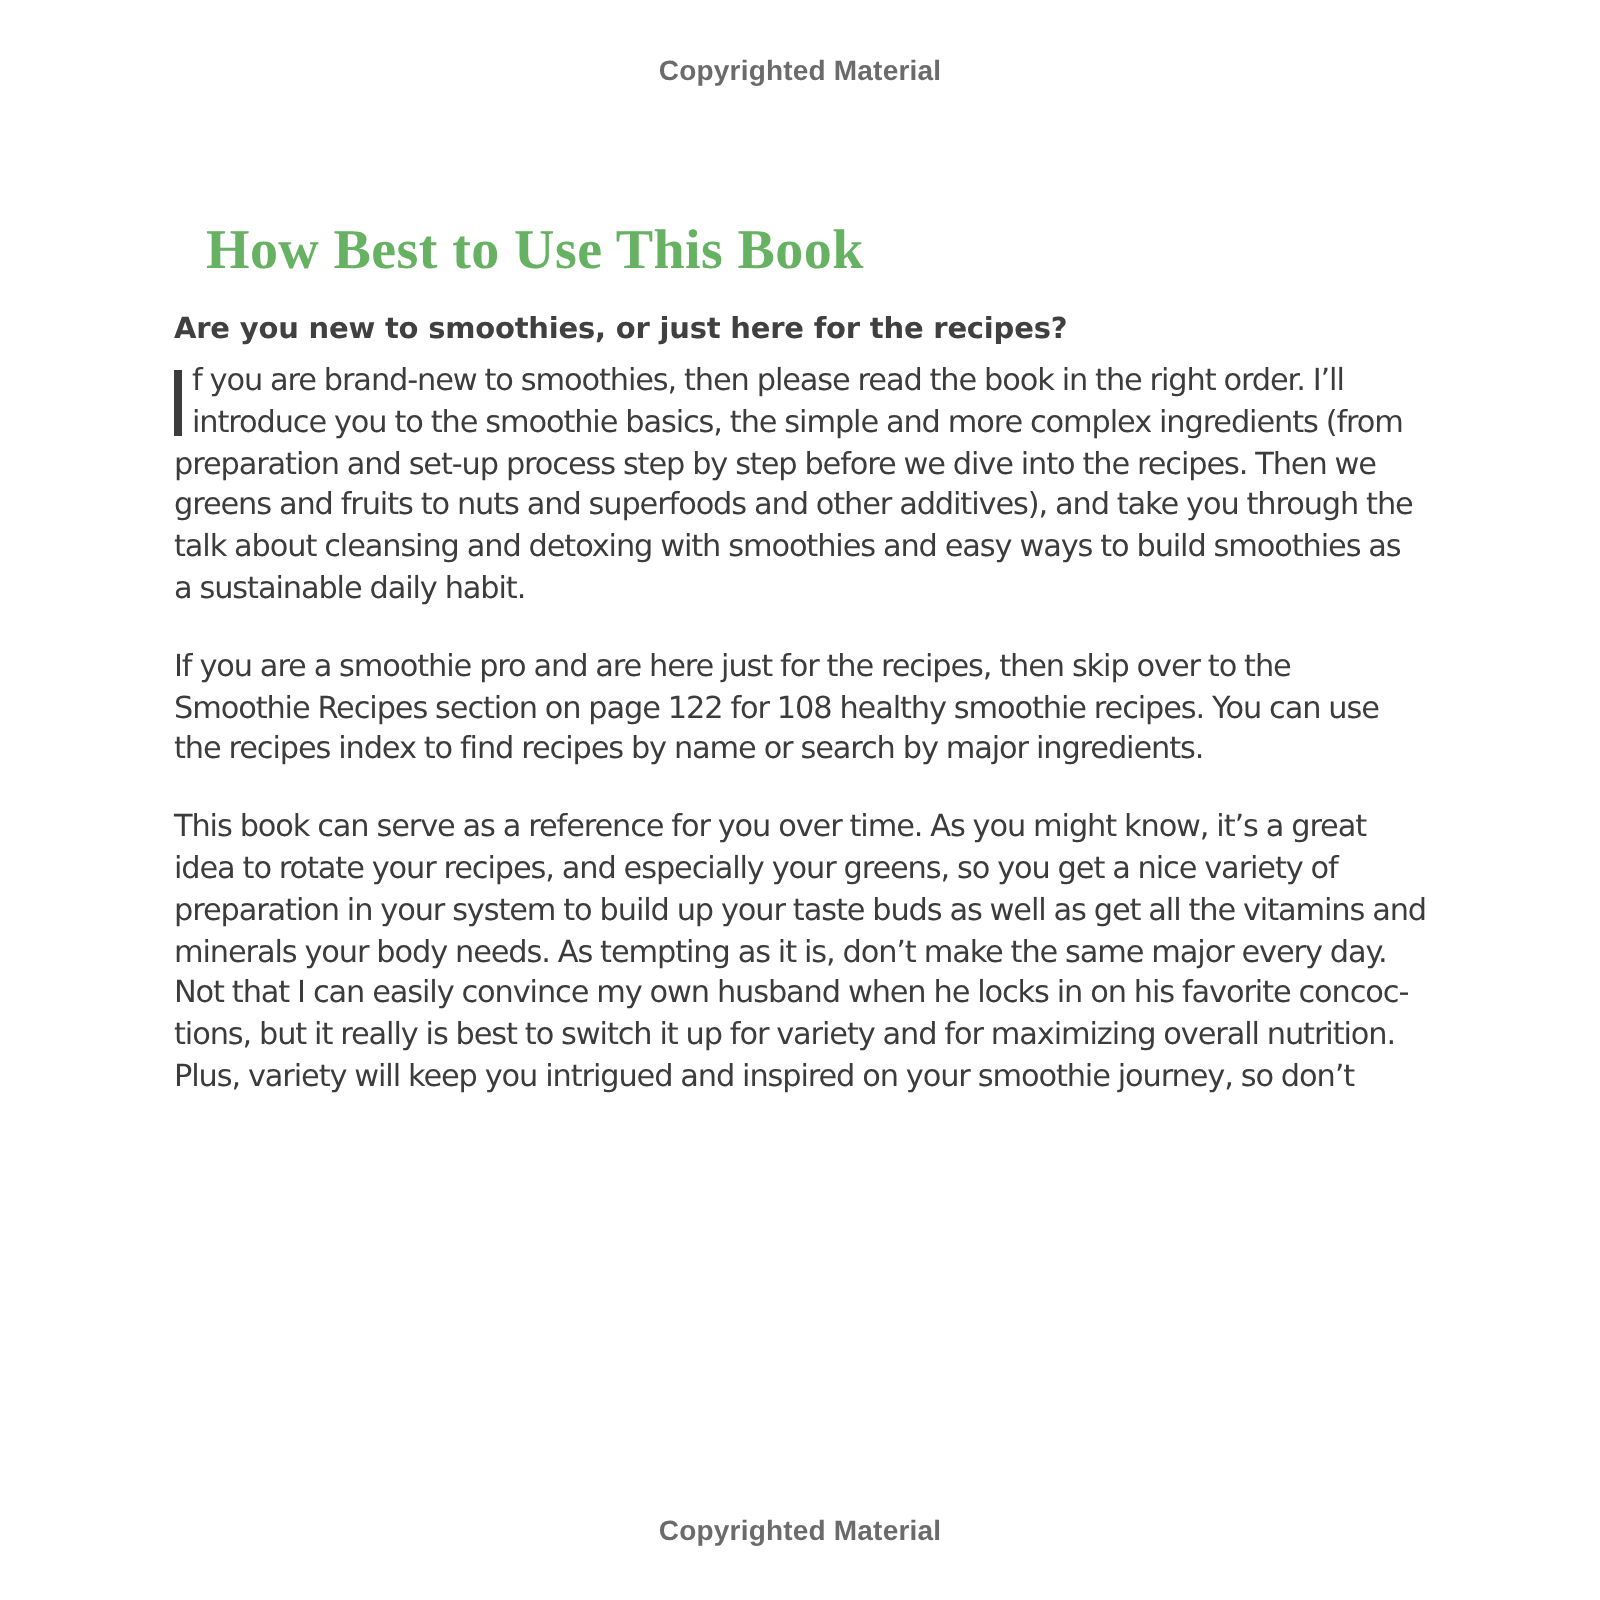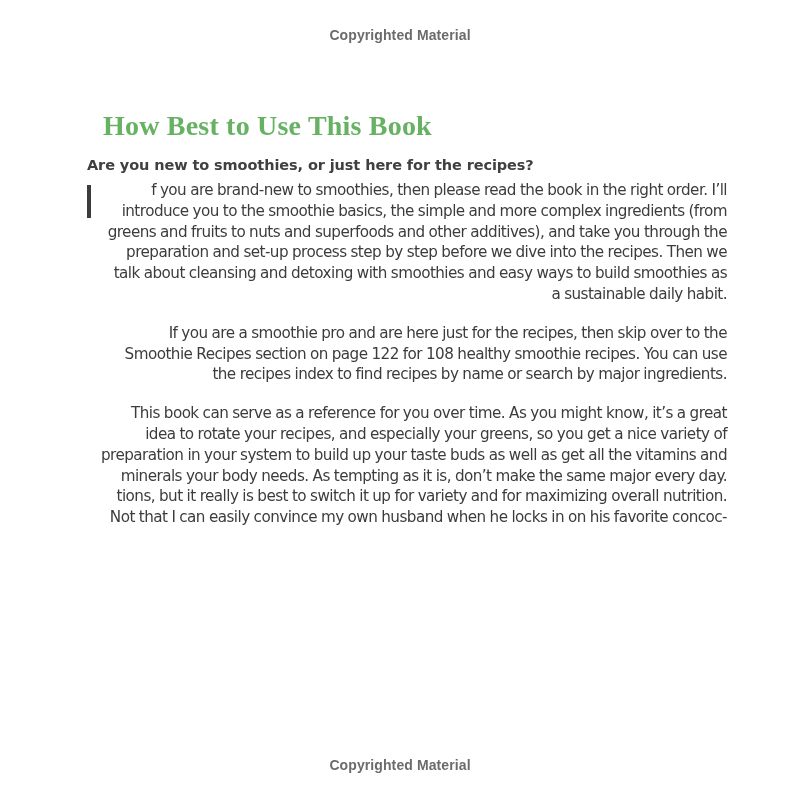--- a/index.html
+++ b/index.html
@@ -57,21 +57,20 @@
       letter-spacing: -0.1px;
     }
     .para {
       margin: 0 0 18px 0;
       font-size: 15.2px;
       line-height: 20.8px;
       font-weight: normal;
       letter-spacing: -0.55px;
       word-spacing: -0.3px;
       color: #3c3c3c;
-      text-align: right;
     }
     .para .line {
       display: block;
       white-space: nowrap;
     }
     .dropcap-wrap {
       position: relative;
     }
     .dropcap {
       position: absolute;
@@ -92,36 +91,37 @@
 
 <h1 class="page-title">How Best to Use This Book</h1>
 
 <div class="content">
   <h2 class="subhead">Are you new to smoothies, or just here for the recipes?</h2>
 
   <div class="para dropcap-wrap">
     <span class="dropcap" aria-label="I"></span>
     <span class="line indent">f you are brand-new to smoothies, then please read the book in the right order. I’ll</span>
     <span class="line indent">introduce you to the smoothie basics, the simple and more complex ingredients (from</span>
+    <span class="line">preparation and set-up process step by step before we dive into the recipes. Then we</span>
     <span class="line">greens and fruits to nuts and superfoods and other additives), and take you through the</span>
-    <span class="line">preparation and set-up process step by step before we dive into the recipes. Then we</span>
     <span class="line">talk about cleansing and detoxing with smoothies and easy ways to build smoothies as</span>
     <span class="line">a sustainable daily habit.</span>
   </div>
 
   <div class="para">
     <span class="line">If you are a smoothie pro and are here just for the recipes, then skip over to the</span>
     <span class="line">Smoothie Recipes section on page 122 for 108 healthy smoothie recipes. You can use</span>
     <span class="line">the recipes index to find recipes by name or search by major ingredients.</span>
   </div>
 
 
   <div class="para">
     <span class="line">This book can serve as a reference for you over time. As you might know, it’s a great</span>
     <span class="line">idea to rotate your recipes, and especially your greens, so you get a nice variety of</span>
     <span class="line">preparation in your system to build up your taste buds as well as get all the vitamins and</span>
     <span class="line">minerals your body needs. As tempting as it is, don’t make the same major every day.</span>
+    <span class="line">Not that I can easily convince my own husband when he locks in on his favorite concoc-</span>
     <span class="line">tions, but it really is best to switch it up for variety and for maximizing overall nutrition.</span>
-    <span class="line">Not that I can easily convince my own husband when he locks in on his favorite concoc-</span>
+    <span class="line">Plus, variety will keep you intrigued and inspired on your smoothie journey, so don’t</span>
   </div>
 </div>
 
 <div class="copyright bottom">Copyrighted Material</div>
 
 </body></html>

